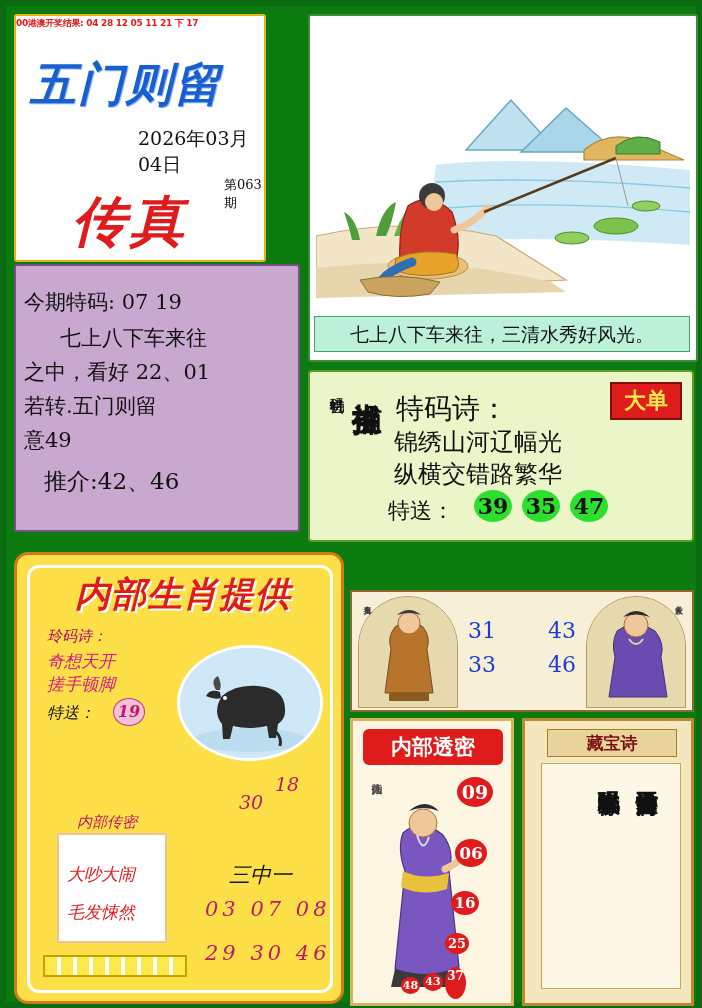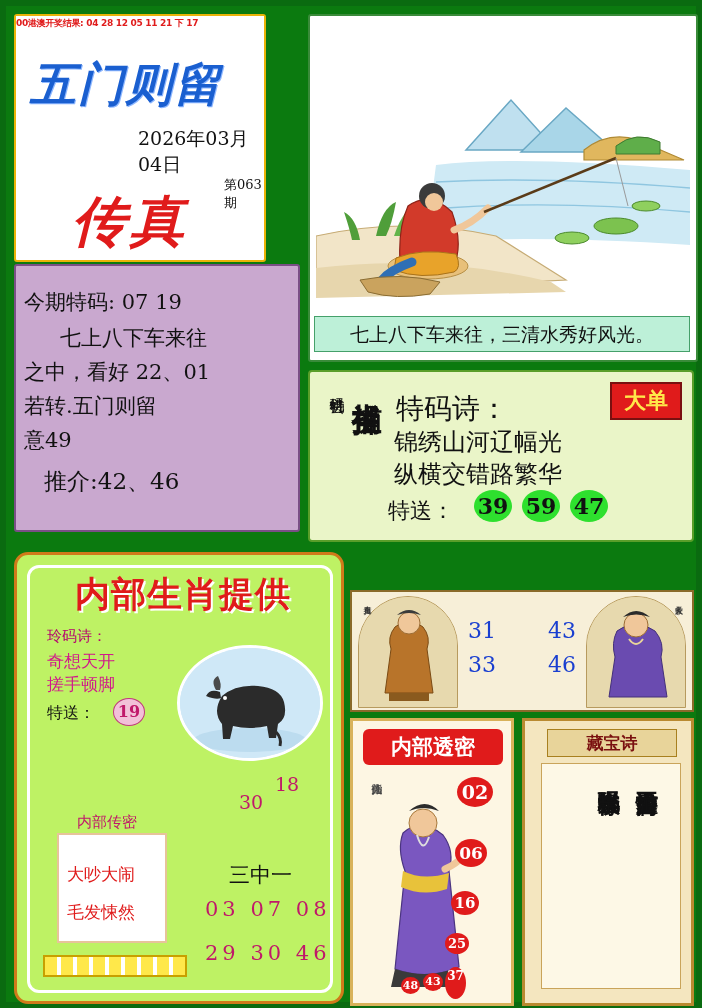--- a/index.html
+++ b/index.html
@@ -120,22 +120,23 @@
     background:#2ee02e;color:#111;font-size:22px;font-weight:bold;
     text-align:center;line-height:32px;
     font-family:"DejaVu Serif","Liberation Serif",serif;
   }
   .ball.b1{left:164px;}
   .ball.b2{left:212px;}
   .ball.b3{left:260px;}
   
   .orange-panel{
     position:absolute;left:8px;top:546px;width:330px;height:452px;
-    background:#bef264;border:3px solid #d07a1a;box-sizing:border-box;
+    background:#fde047;border:3px solid #d07a1a;box-sizing:border-box;
     border-radius:14px;
+    font-style:italic;
   }
   .orange-inner{
     position:absolute;left:10px;top:10px;width:306px;height:428px;
     border:3px solid #fff;border-radius:12px;box-sizing:border-box;
   }
   .op-title{
     position:absolute;left:26px;top:16px;width:280px;text-align:center;
     font-size:35px;font-weight:bold;color:#e01b1b;
     font-family:"DejaVu Serif","Liberation Serif",serif;
     letter-spacing:1px;
@@ -318,21 +319,21 @@
 
   <div class="mid-panel">
     <div class="vert-small">特码玄机</div>
     <div class="vert-big">捕捉生肖</div>
     <div class="poem-title">特码诗：</div>
     <div class="badge-red">大单</div>
     <div class="poem1">锦绣山河辽幅光</div>
     <div class="poem2">纵横交错路繁华</div>
     <div class="send-label">特送：</div>
     <div class="ball b1">39</div>
-    <div class="ball b2">59</div>
+    <div class="ball b2">35</div>
     <div class="ball b3">47</div>
   </div>
 
   <div class="orange-panel">
     <div class="orange-inner"></div>
     <div class="op-title">内部生肖提供</div>
     <div class="op-sub">玲码诗：</div>
     <div class="op-l1">奇想天开</div>
     <div class="op-l2">搓手顿脚</div>
     <div class="op-send">特送：</div>
@@ -399,21 +400,21 @@
     <div class="rp-vert">仙人指路</div>
     <svg style="position:absolute;left:26px;top:62px;" width="86" height="212" viewBox="0 0 86 212">
       <path d="M24 50 q18 -16 40 2 q12 16 6 36 l10 96 q-32 14 -64 2 l10 -98 q-8 -22 -2 -38 z" fill="#7a57c0" stroke="#4b3480" stroke-width="1.2"></path>
       <path d="M24 88 q20 10 46 2 l-2 16 q-24 8 -46 -2 z" fill="#e8c23a"></path>
       <circle cx="44" cy="40" r="14" fill="#f0c79a" stroke="#a8793c" stroke-width="1"></circle>
       <path d="M30 28 q16 -14 30 0 q-16 -6 -30 0 z" fill="#2b2b2b"></path>
       <path d="M38 52 q6 20 12 2" stroke="#ddd" stroke-width="2" fill="none"></path>
       <path d="M66 86 q14 -6 20 -16" stroke="#f0c79a" stroke-width="7" fill="none" stroke-linecap="round"></path>
       <path d="M16 186 q30 10 58 0 l4 18 h-66 z" fill="#3a3a3a"></path>
     </svg>
-    <div class="rball rb1">02</div>
+    <div class="rball rb1">09</div>
     <div class="rball rb2">06</div>
     <div class="rball rb3">16</div>
     <div class="rball rb4">25</div>
     <div class="rball rb5">48</div>
     <div class="rball rb6">43</div>
     <div class="rball rb7">37</div>
   </div>
 
   <div class="scroll-panel">
     <div class="sp-title">藏宝诗</div>

